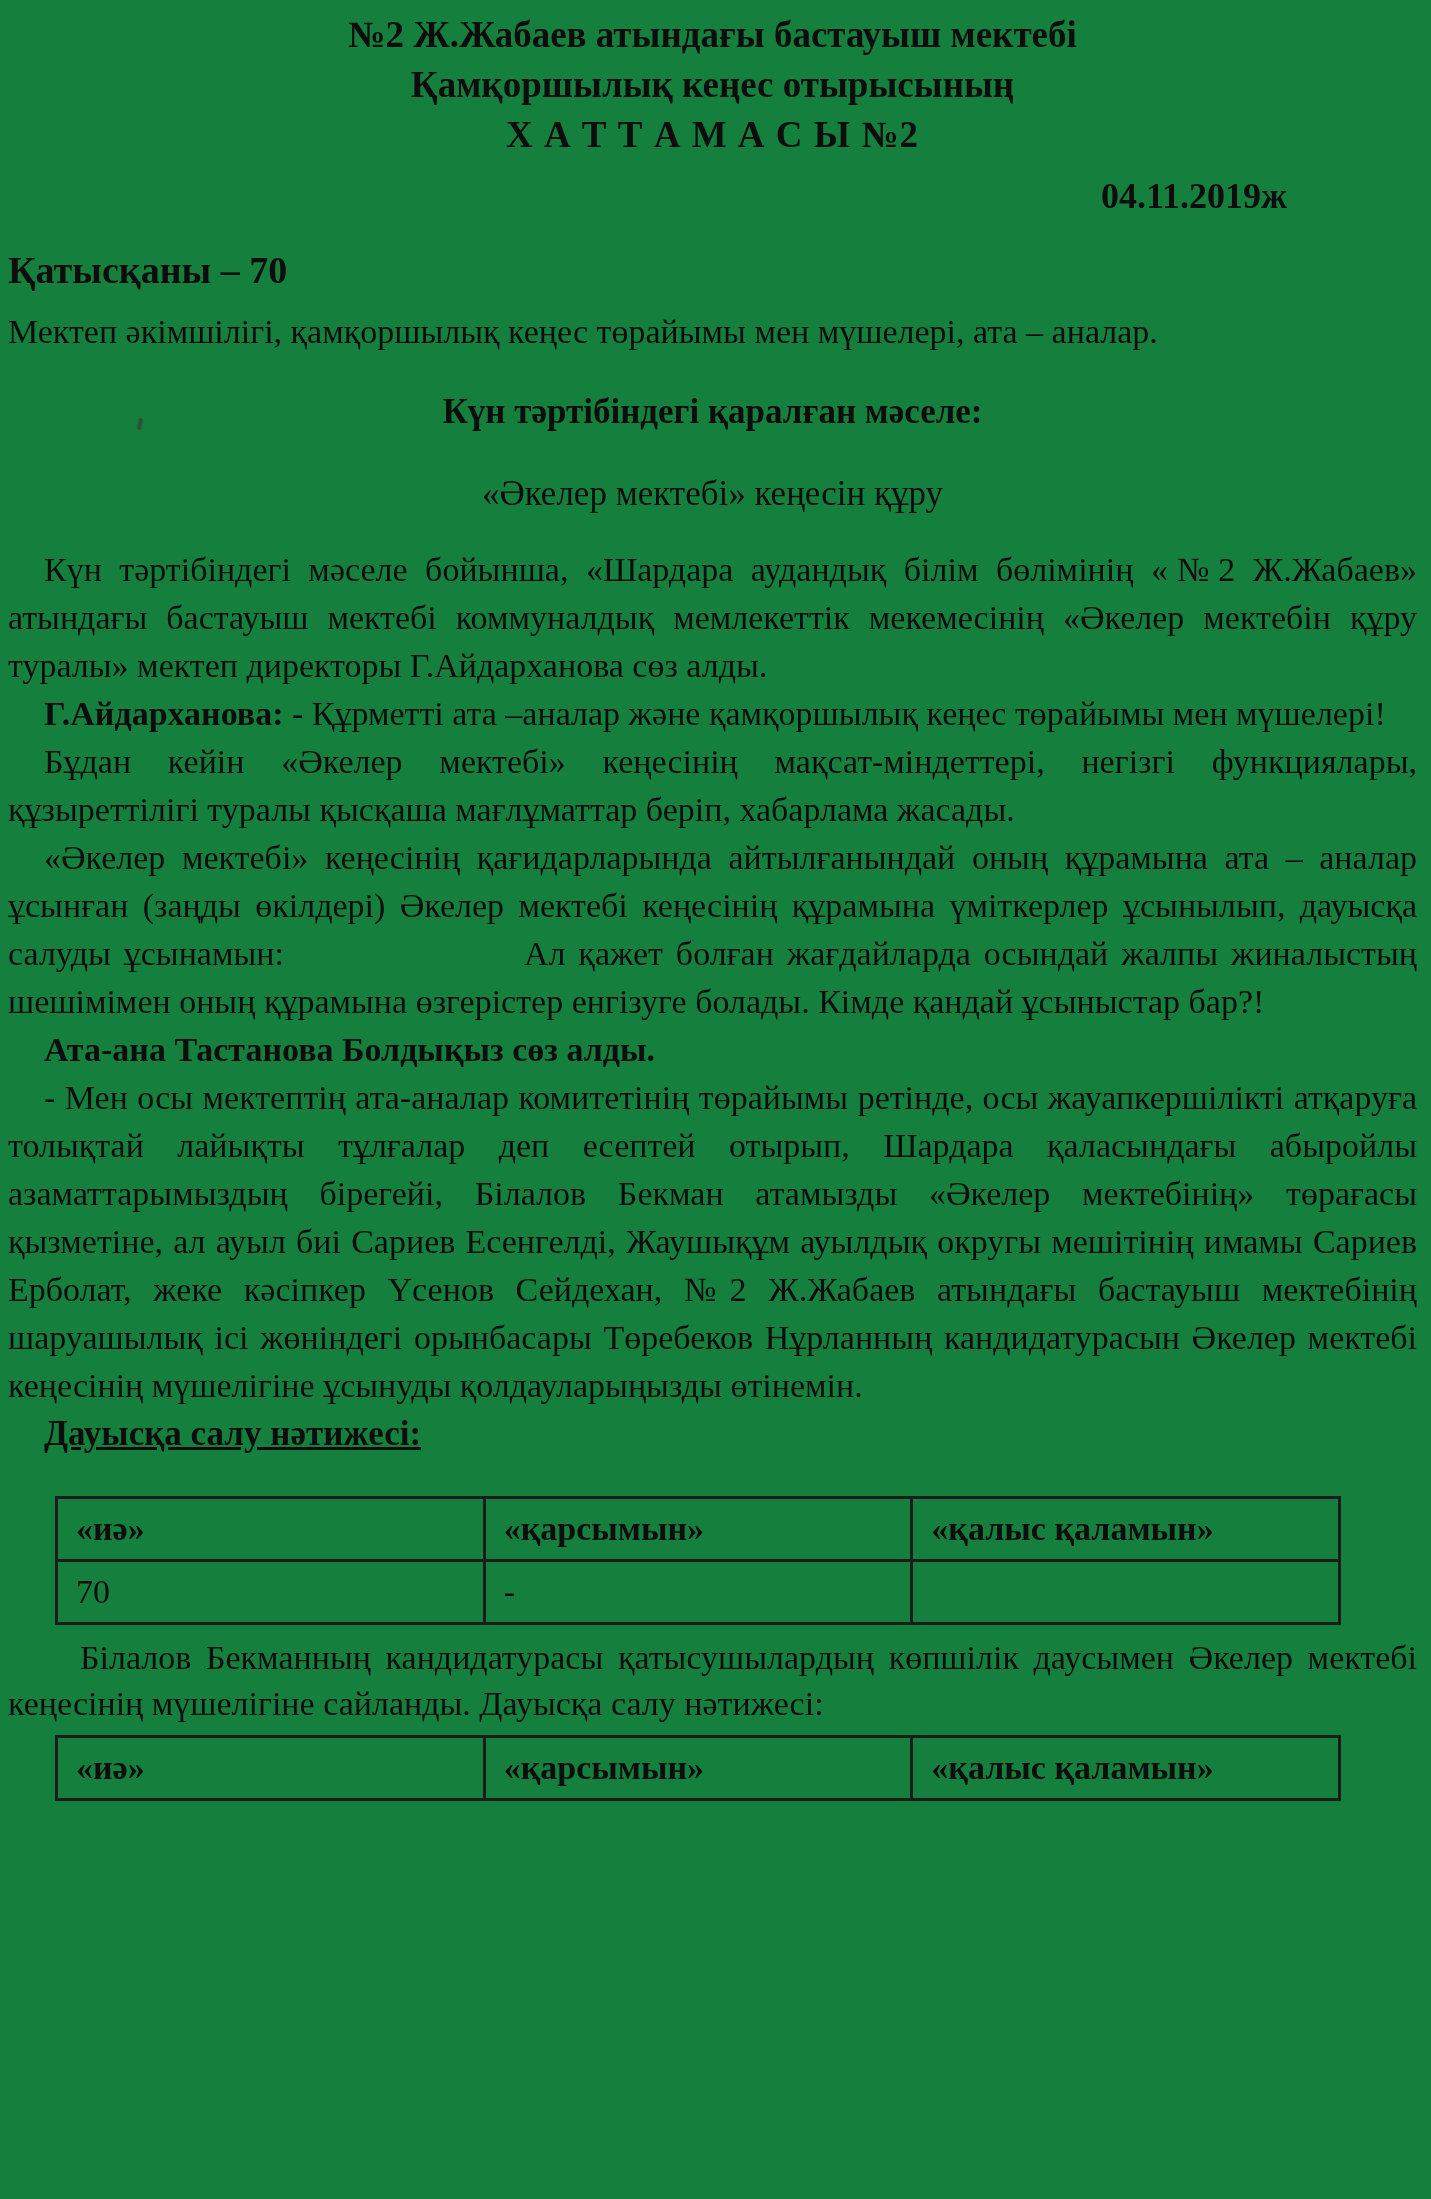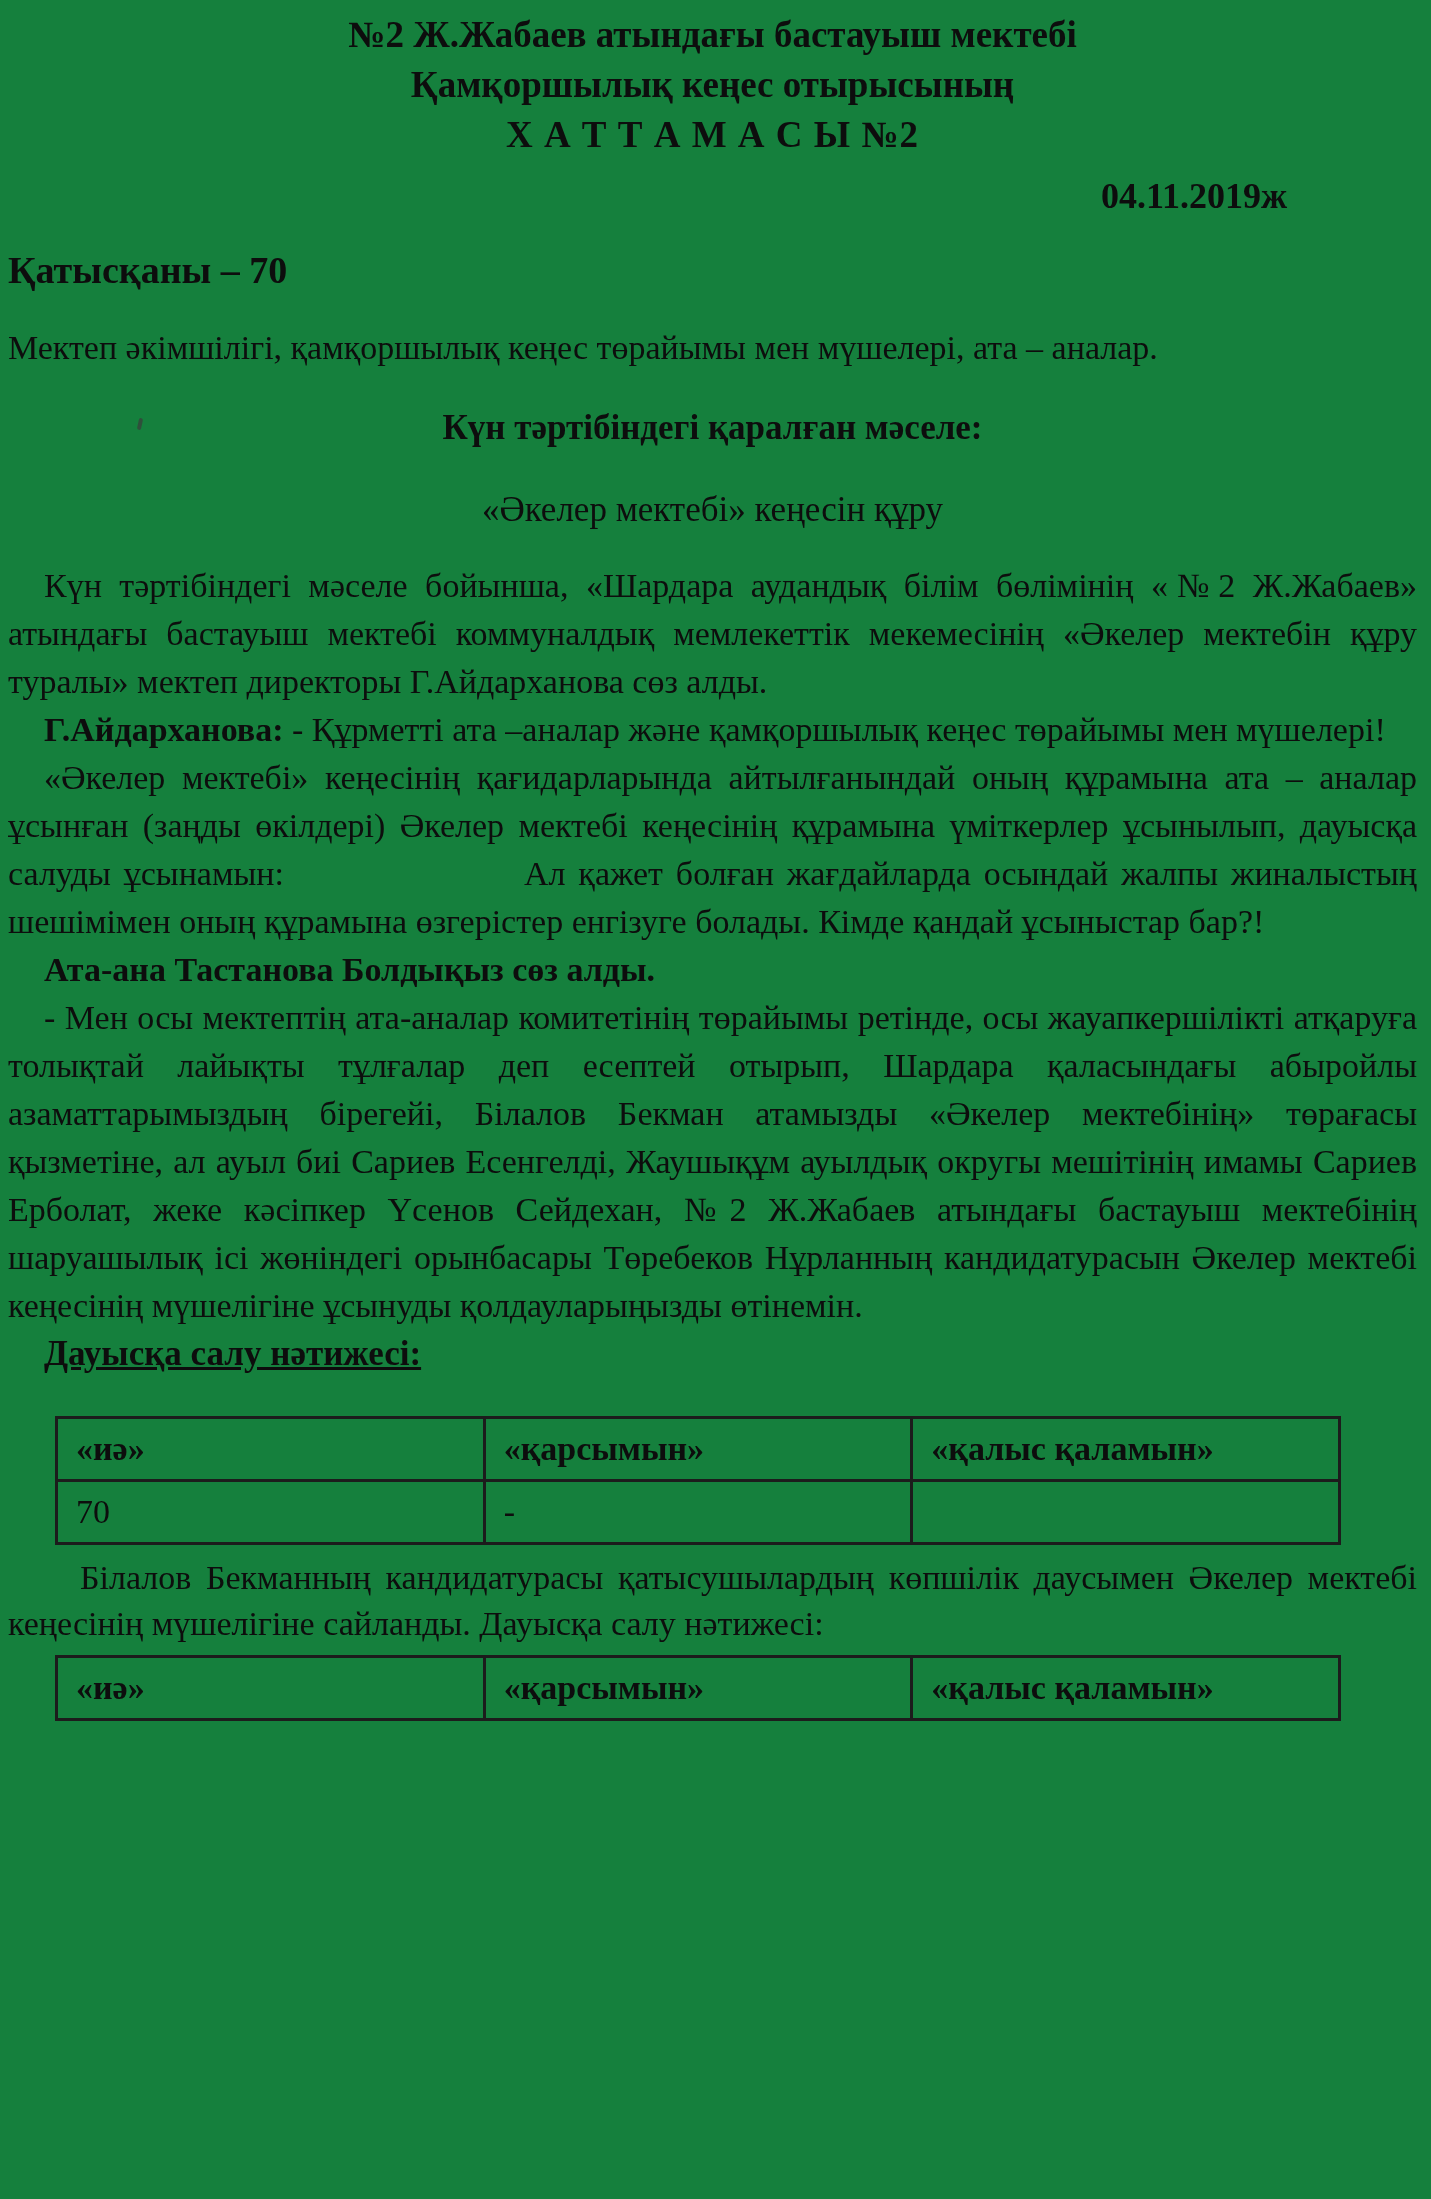--- a/index.html
+++ b/index.html
@@ -45,21 +45,21 @@
     font-family: Liberation Serif, serif;
   }
   .body-p {
     font-size: 34px;
     line-height: 48px;
     text-align: justify;
     margin: 0;
     text-indent: 36px;
   }
   .no-indent { text-indent: 0; }
-  .first-body { margin-top: 30px; }
+  .first-body { margin-top: 14px; }
   .agenda-heading {
     text-align: center;
     font-weight: bold;
     font-size: 35px;
     line-height: 48px;
     margin-top: 32px;
   }
   .agenda-item {
     text-align: center;
     font-size: 35px;
@@ -136,20 +136,21 @@
   <div class="stray-mark"></div>
 
   <div class="agenda-heading">Күн тәртібіндегі қаралған мәселе:</div>
   <div class="agenda-item">«Әкелер мектебі» кеңесін құру</div>
 
   <p class="body-p main-body">Күн тәртібіндегі мәселе бойынша, «Шардара аудандық білім бөлімінің «№2 Ж.Жабаев» атындағы бастауыш мектебі коммуналдық мемлекеттік мекемесінің «Әкелер мектебін құру туралы» мектеп директоры Г.Айдарханова сөз алды.</p>
 
   <p class="body-p"><span class="speaker">Г.Айдарханова:</span> <span>- Құрметті ата –аналар және қамқоршылық кеңес төрайымы мен мүшелері!</span></p>
 
 
+  <p class="body-p">Бұдан кейін «Әкелер мектебі» кеңесінің мақсат-міндеттері, негізгі функциялары, құзыреттілігі туралы қысқаша мағлұматтар беріп, хабарлама жасады.</p>
 
   <p class="body-p"><span>«Әкелер мектебі» кеңесінің қағидарларында айтылғанындай оның құрамына ата – аналар ұсынған (заңды өкілдері)  Әкелер мектебі кеңесінің құрамына үміткерлер ұсынылып, дауысқа салуды ұсынамын:</span><span class="mid-gap"></span><span>Ал қажет болған жағдайларда осындай жалпы жиналыстың шешімімен оның құрамына өзгерістер енгізуге болады. Кімде қандай ұсыныстар бар?!</span></p>
 
   <p class="body-p bold-p">Ата-ана Тастанова Болдықыз сөз алды.</p>
 
   <p class="body-p">- Мен осы мектептің ата-аналар комитетінің төрайымы ретінде, осы жауапкершілікті атқаруға толықтай лайықты тұлғалар деп есептей отырып, Шардара қаласындағы абыройлы азаматтарымыздың бірегейі, Білалов Бекман атамызды «Әкелер мектебінің» төрағасы қызметіне, ал ауыл биі Сариев Есенгелді, Жаушықұм ауылдық округы мешітінің имамы Сариев Ерболат, жеке кәсіпкер Үсенов Сейдехан,  №2 Ж.Жабаев атындағы бастауыш мектебінің шаруашылық ісі жөніндегі орынбасары Төребеков Нұрланның кандидатурасын Әкелер мектебі кеңесінің мүшелігіне ұсынуды қолдауларыңызды өтінемін.</p>
 
   <p class="vote-heading">Дауысқа салу нәтижесі:</p>
 
   <table class="vote-table">

